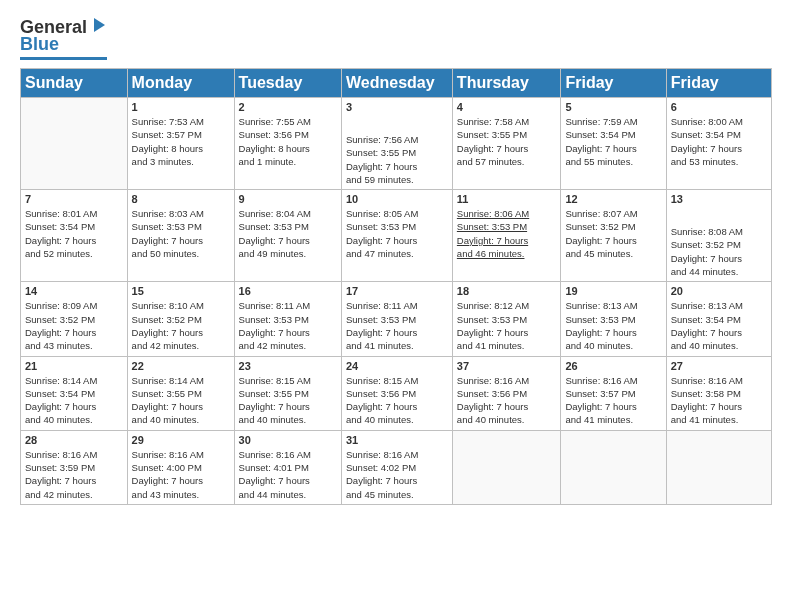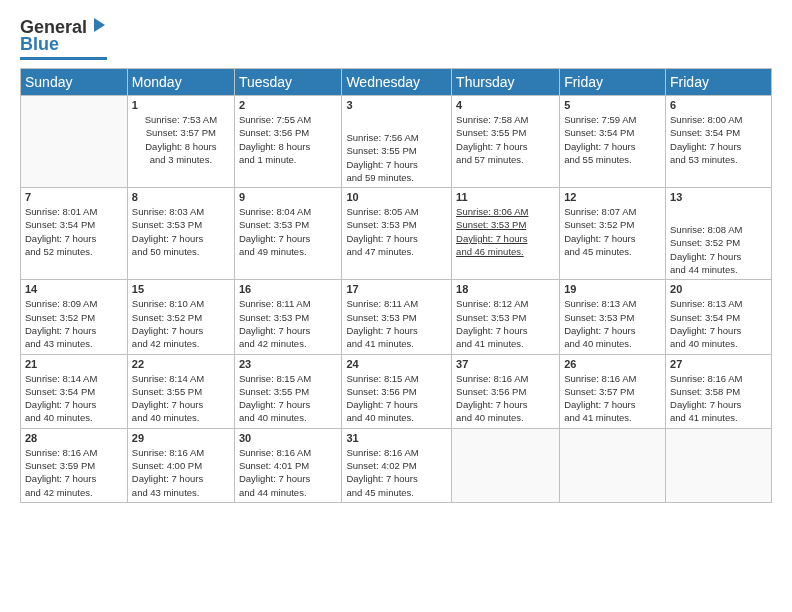--- a/index.html
+++ b/index.html
@@ -49,22 +49,22 @@
       margin-top: 2px;
     }
     .calendar {
       width: 100%;
       border-collapse: collapse;
       margin-top: 6px;
     }
     .calendar th {
       background: #2e7bb4;
       color: #fff;
-      font-size: 14px;
-      font-weight: normal;
+      font-size: 16px;
+      font-weight: bold;
       padding: 5px 4px;
       text-align: left;
       border: 1px solid #c0c0c0;
     }
     .calendar td {
       border: 1px solid #c0c0c0;
       vertical-align: top;
       padding: 3px 4px;
       width: 113px;
       min-height: 70px;
@@ -121,21 +121,21 @@
           <th>Thursday</th>
           <th>Friday</th>
           <th>Friday</th>
         </tr>
     </thead>
     <tbody id="calendar-body">
     <tr>
           <td class="empty-cell"></td>
           <td>
             <span class="day-num">1</span>
-            <div class="day-info" style="white-space: pre-line; text-align: center;">Sunrise: 7:53 AM
+            <div class="day-info" style="white-space: pre-line;">Sunrise: 7:53 AM
 Sunset: 3:57 PM
 Daylight: 8 hours
 and 3 minutes.</div>
           </td>
           <td>
             <span class="day-num">2</span>
             <div class="day-info" style="white-space: pre-line;">Sunrise: 7:55 AM
 Sunset: 3:56 PM
 Daylight: 8 hours
 and 1 minute.</div>

